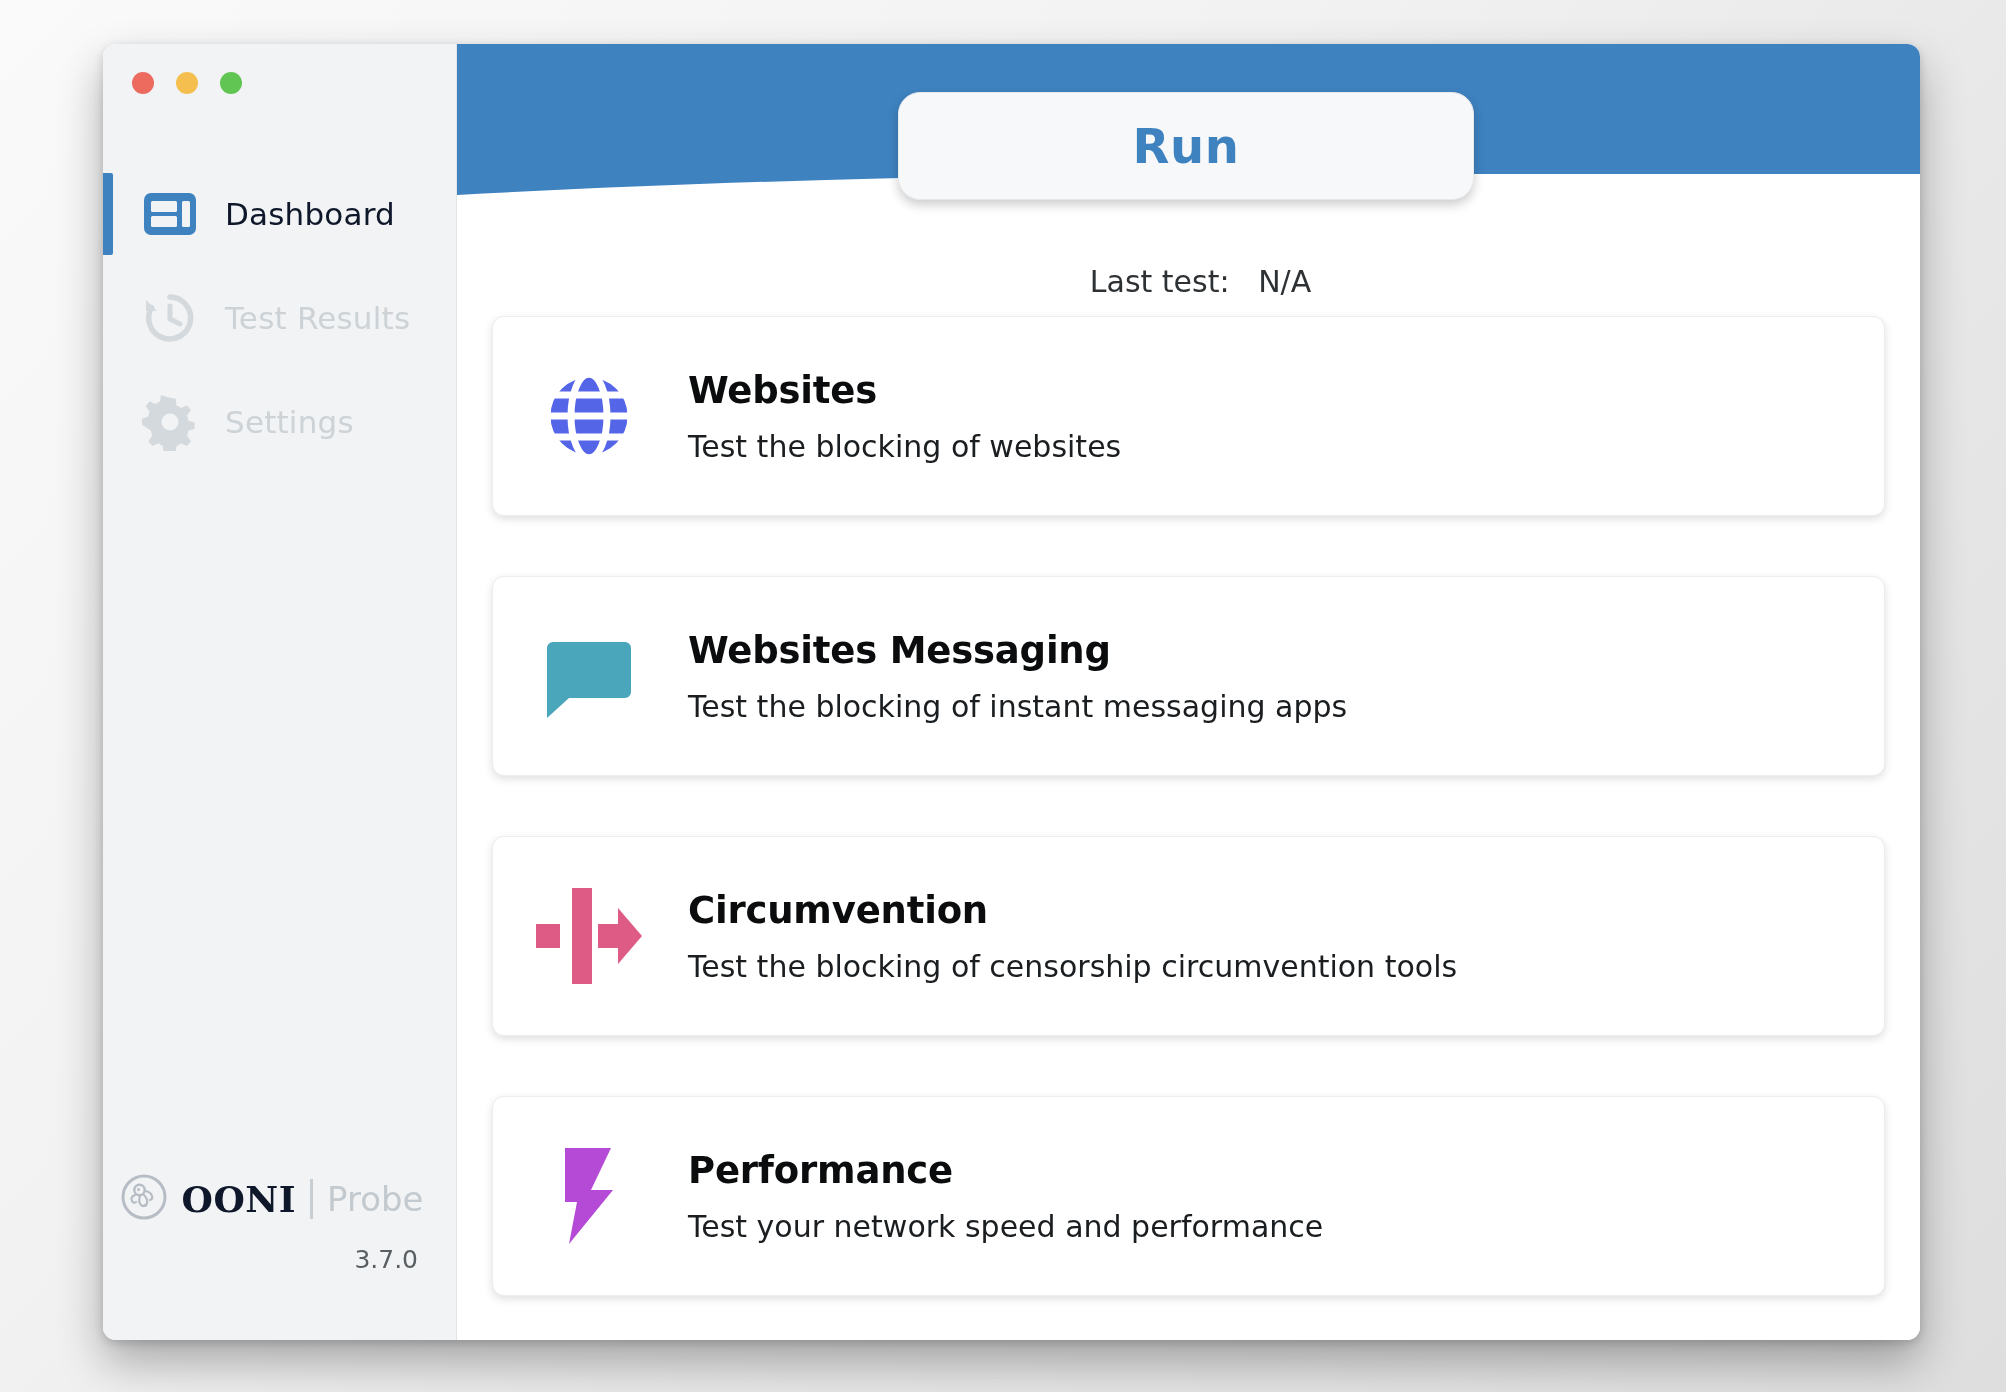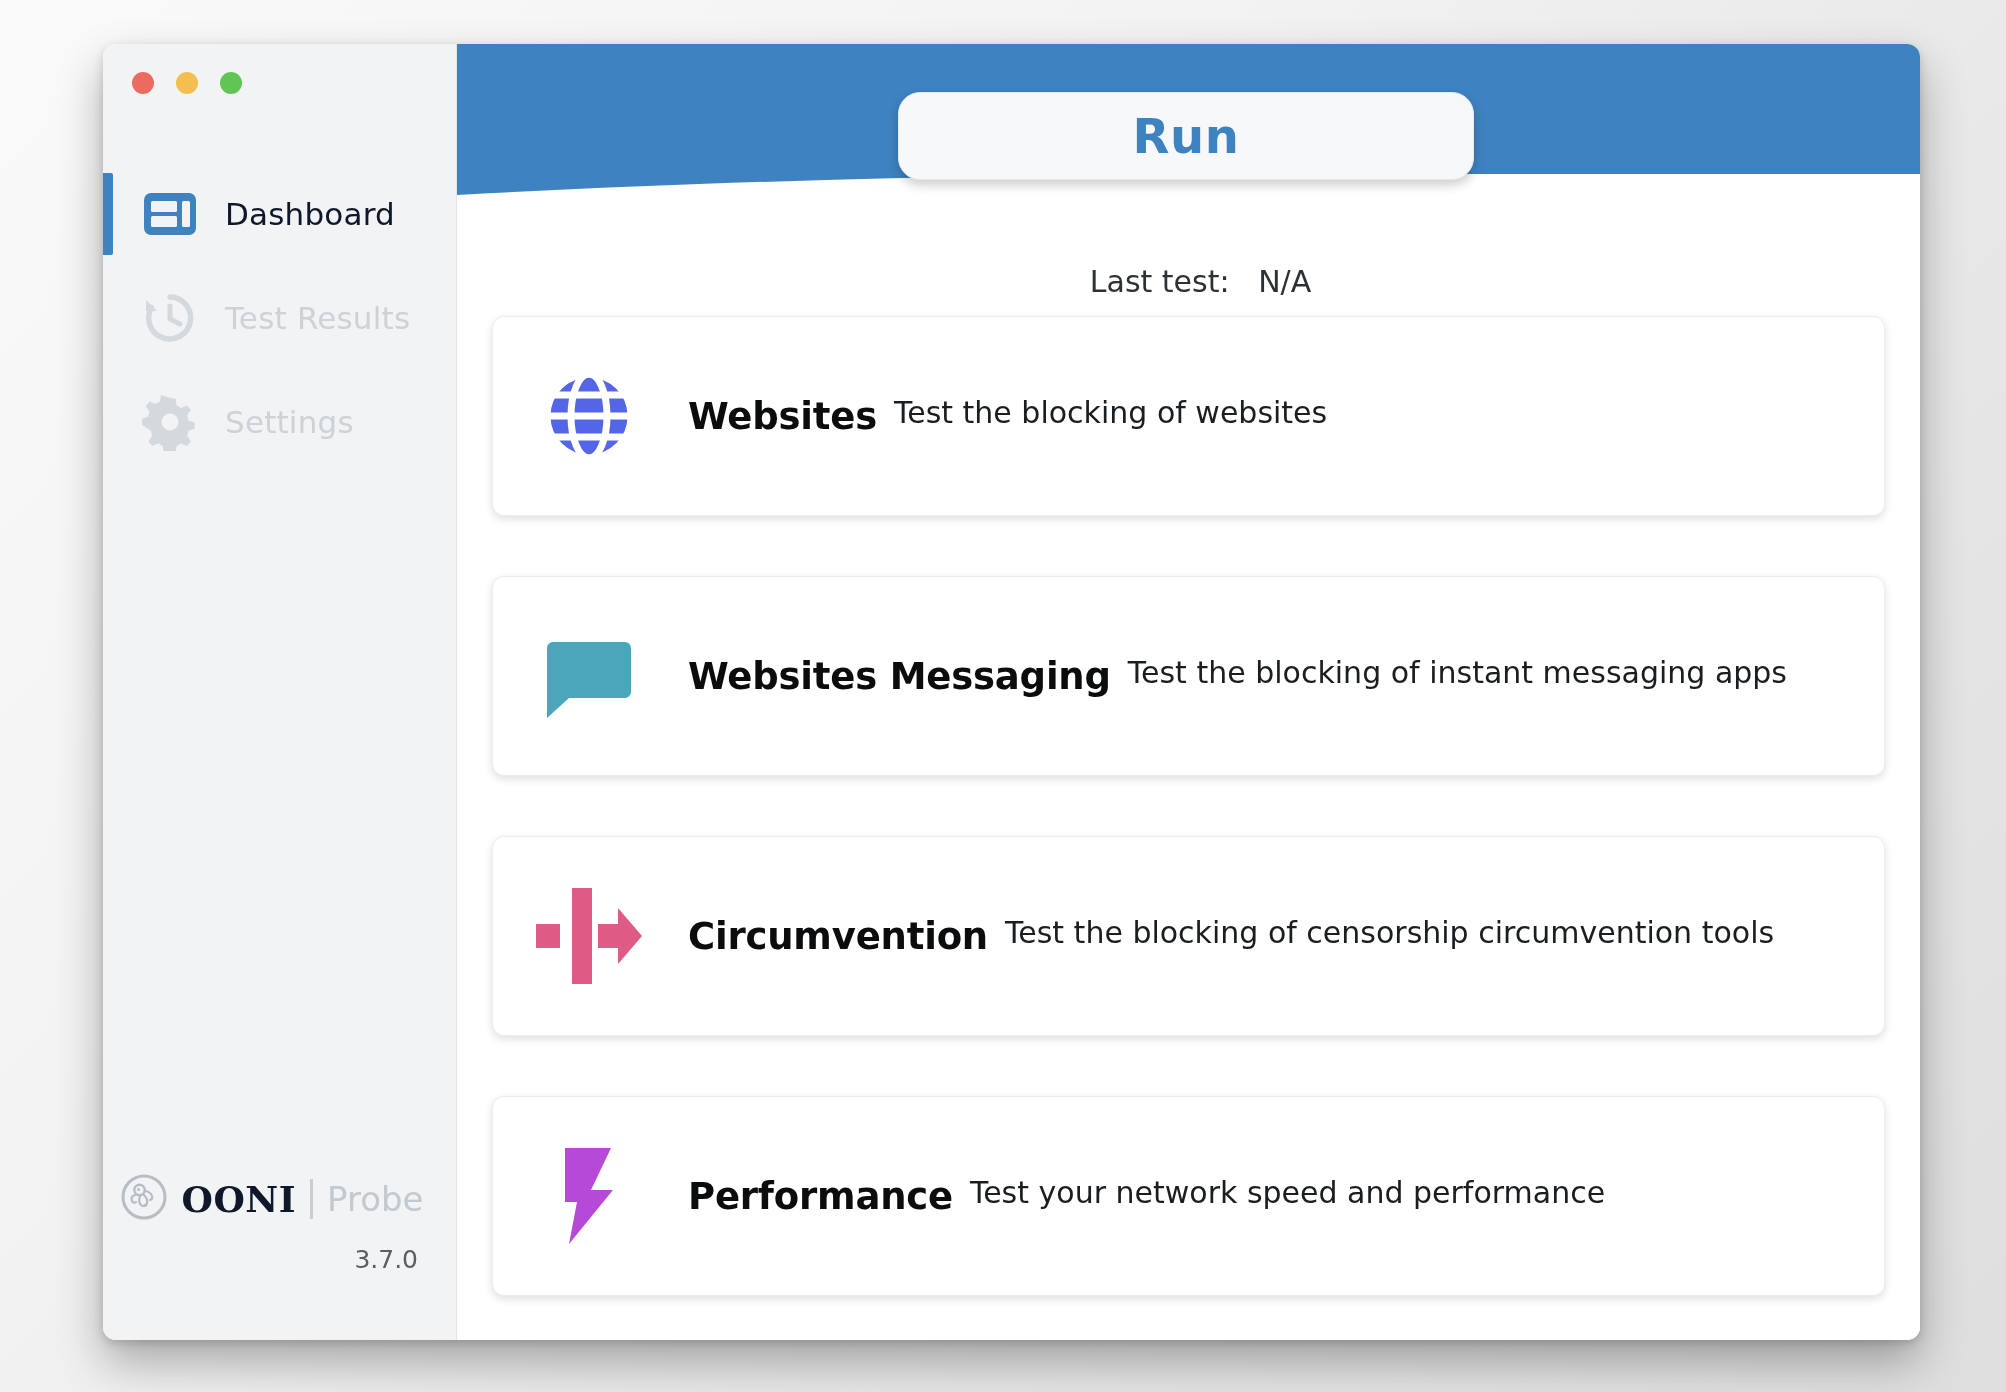--- a/index.html
+++ b/index.html
@@ -83,21 +83,21 @@
     font-size: 25px; color: #5a5f63;
   }
 
   
   #main { flex: 1; position: relative; background: #ffffff; overflow: hidden; }
   #header-curve { position: absolute; left: 0; top: 0; width: 100%; height: 190px; }
 
   #run-btn {
     position: absolute;
     left: 441px; top: 48px;
-    width: 576px; height: 88px;
+    width: 576px; height: 108px;
     background: #f7f8f9;
     border: 1px solid #e6e8ea;
     border-radius: 22px;
     box-shadow: 0 5px 11px rgba(0,0,0,0.20);
     display: flex; align-items: center; justify-content: center;
     cursor: pointer;
   }
   #run-label { font-size: 48px; font-weight: bold; color: #3e82c0; letter-spacing: .5px; }
 
   #last-test {
@@ -116,21 +116,21 @@
     border: 1px solid #ebedee;
     border-radius: 12px;
     box-shadow: 0 3px 9px rgba(0,0,0,0.13);
     margin-bottom: 60px;
     display: flex; align-items: center;
     padding-left: 37px;
     gap: 40px;
     cursor: pointer;
   }
   .card-icon { width: 118px; flex: 0 0 118px; display: flex; align-items: center; justify-content: center; }
-  .card-text { display: flex; flex-direction: row; gap: 17px; }
+  .card-text { display: flex; flex-direction: column; gap: 17px; }
   .card-title { font-size: 37px; font-weight: bold; color: #0b0c0d; letter-spacing: -.2px; }
   .card-desc  { font-size: 30px; color: #1b1e20; }
 </style>
 </head>
 <body>
 
 <div id="window">
 
   <div id="sidebar">
 

